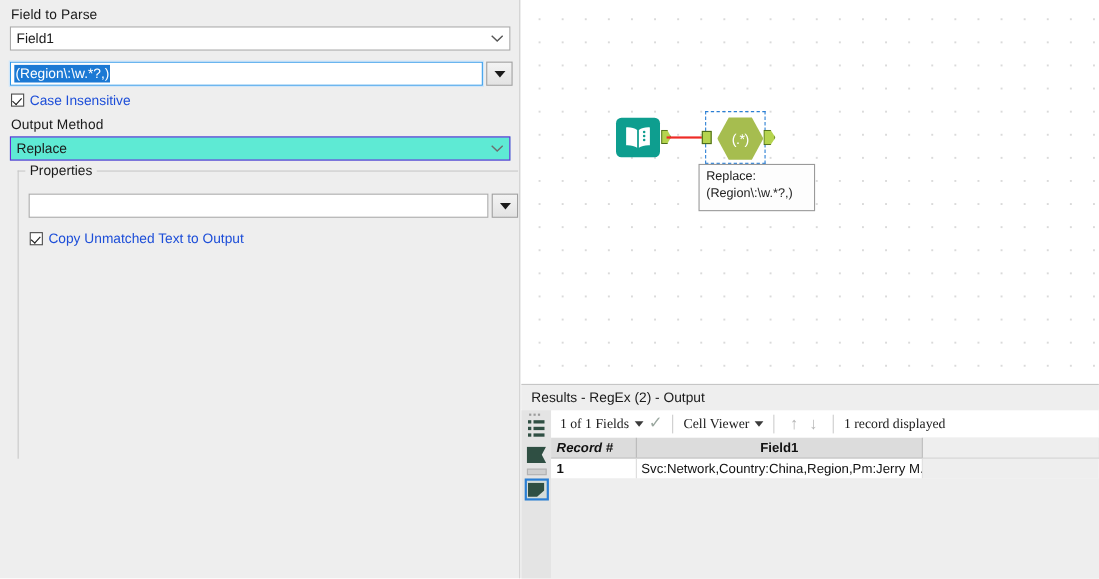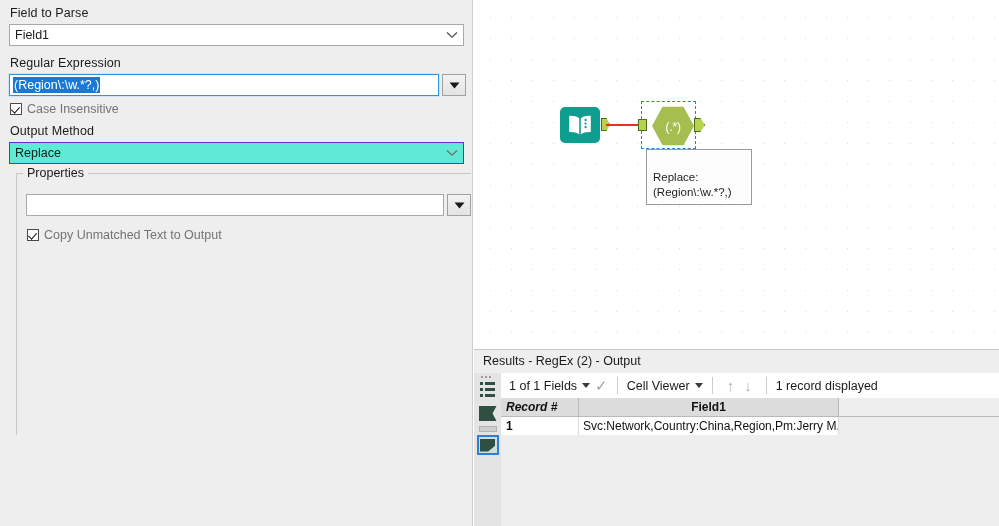--- a/index.html
+++ b/index.html
@@ -118,21 +118,21 @@
     content: "";
     position: absolute;
     left: 2px; top: 1px;
     width: 4px; height: 7px;
     border: solid #1a1a1a;
     border-width: 0 1.6px 1.6px 0;
     transform: rotate(42deg);
   }
   .chk-label {
     font-size: 12.5px;
-    color: #737373;
+    color: #1d4ed8;
     line-height: 14px;
   }
 
   
   .groupbox {
     position: relative;
     margin: 9px 0 0 7px;
     width: 455px;
     border: 1px solid #c8c8c8;
     border-right: none;
@@ -255,26 +255,26 @@
     left: 52px; top: 16px;
     width: 11px; height: 14px;
     background: #b5d44e;
     border: 1px solid #4e6d1c;
     clip-path: polygon(0 0, 58% 0, 100% 50%, 58% 100%, 0 100%);
   }
 
   
   #annotation {
     position: absolute;
-    left: 172px; top: 149px;
+    left: 161px; top: 149px;
     width: 106px;
     min-height: 43px;
     background: #fdfdfd;
     border: 1px solid #9a9a9a;
-    padding: 20px 5px 4px 6px;
+    padding: 4px 5px 4px 6px;
   }
   .anno-line {
     font-size: 11.5px;
     color: #222222;
     line-height: 15px;
     white-space: nowrap;
   }
 
   
   #results-panel {
@@ -362,21 +362,21 @@
   #results-toolbar {
     height: 25px;
     background: #ffffff;
     display: flex;
     align-items: center;
     padding-left: 8px;
     gap: 0px;
     font-size: 12.5px;
     color: #1a1a1a;
   }
-  .tb-item { display: flex; align-items: center; gap: 5px; }
+  .tb-item { display: flex; align-items: center; gap: 5px; font-family: Liberation Serif, serif; }
   .tb-sep {
     width: 1px; height: 17px;
     background: #cdcdcd;
     margin: 0 9px;
   }
   .tb-caret {
     width: 0; height: 0;
     border-left: 4px solid transparent;
     border-right: 4px solid transparent;
     border-top: 5px solid #3a3a3a;
@@ -433,21 +433,20 @@
       <div class="combo-text">Field1</div>
       <div class="chev">
         <svg width="12" height="8" viewBox="0 0 12 8">
             <path d="M1 1.5 L6 6.2 L11 1.5" stroke="#555" stroke-width="1.3" fill="none"></path>
           </svg>
       </div>
     </div>
 
     <div class="spacer-10"></div>
 
-    <div class="field-label">Regular Expression</div>
     <div class="regex-row">
       <div class="regex-input">
         <span class="regex-sel">(Region\:\w.*?,)</span>
       </div>
       <div class="dropbtn">
         <svg width="11" height="7" viewBox="0 0 11 7">
             <path d="M0.5 0.5 L10.5 0.5 L5.5 6.5 Z" fill="#1a1a1a"></path>
           </svg>
       </div>
     </div>

